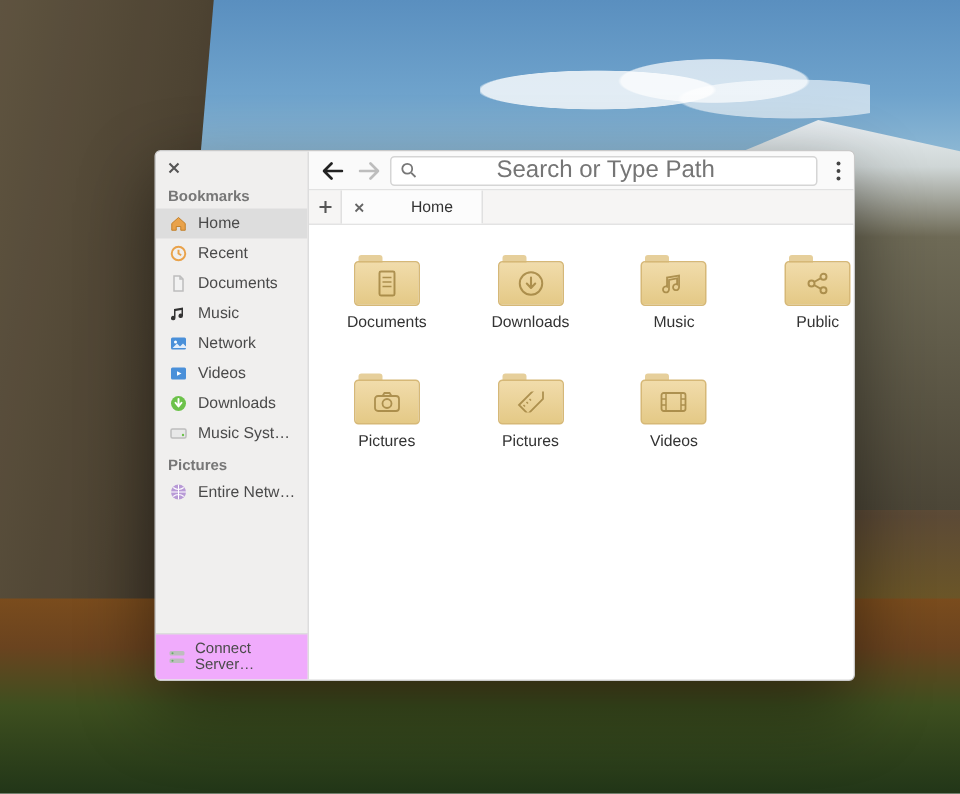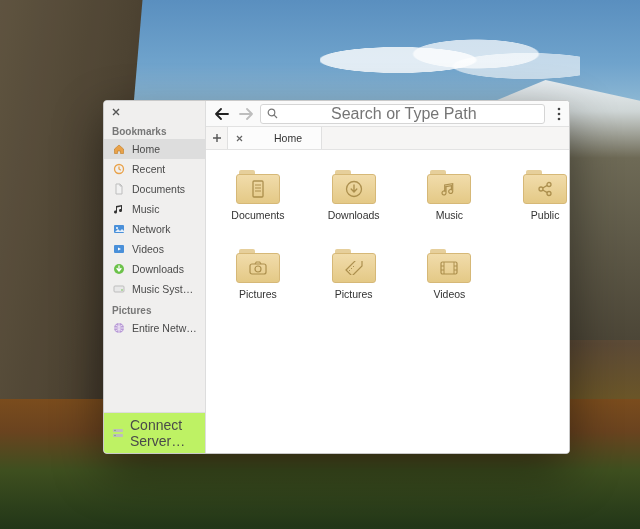--- a/index.html
+++ b/index.html
@@ -46,21 +46,21 @@
   .side-top { padding:5px 6px 2px; }
   .side-close { width:12px; height:12px; display:flex; align-items:center; justify-content:center;
     font-size:10px; color:#555; cursor:pointer; }
   .side-section-label { padding:6px 8px 2px; font-size:10px; color:#777; font-weight:600; }
   .side-item { display:flex; align-items:center; gap:6px; padding:3px 8px; cursor:pointer; }
   .side-item.selected { background:#ddd; }
   .side-item .icn { width:14px; height:14px; display:flex; align-items:center; justify-content:center; }
   .side-item span.lbl { flex:1; white-space:nowrap; overflow:hidden; text-overflow:ellipsis; }
   .sidebar-body { flex:1; overflow:auto; }
   .sidebar-footer { border-top:1px solid #ddd; display:flex; align-items:center; gap:6px;
-    padding:4px 8px; background:#bef264; font-size:14px; cursor:pointer; }
+    padding:4px 8px; background:#f0abfc; font-size:10px; cursor:pointer; }
 
   
   .main { flex:1; display:flex; flex-direction:column; background:#fff; }
   .toolbar { height:26px; background:#fafafa; border-bottom:1px solid #e2e2e2;
     display:flex; align-items:center; gap:4px; padding:0 6px; }
   .tb-btn { width:20px; height:20px; display:flex; align-items:center; justify-content:center;
     border-radius:3px; color:#333; cursor:pointer; }
   .tb-btn.disabled { color:#bdbdbd; cursor:default; }
   .search { flex:1; display:flex; align-items:center; gap:5px; height:20px;
     border:1px solid #d5d5d5; border-radius:3px; padding:0 6px; background:#fff;}

